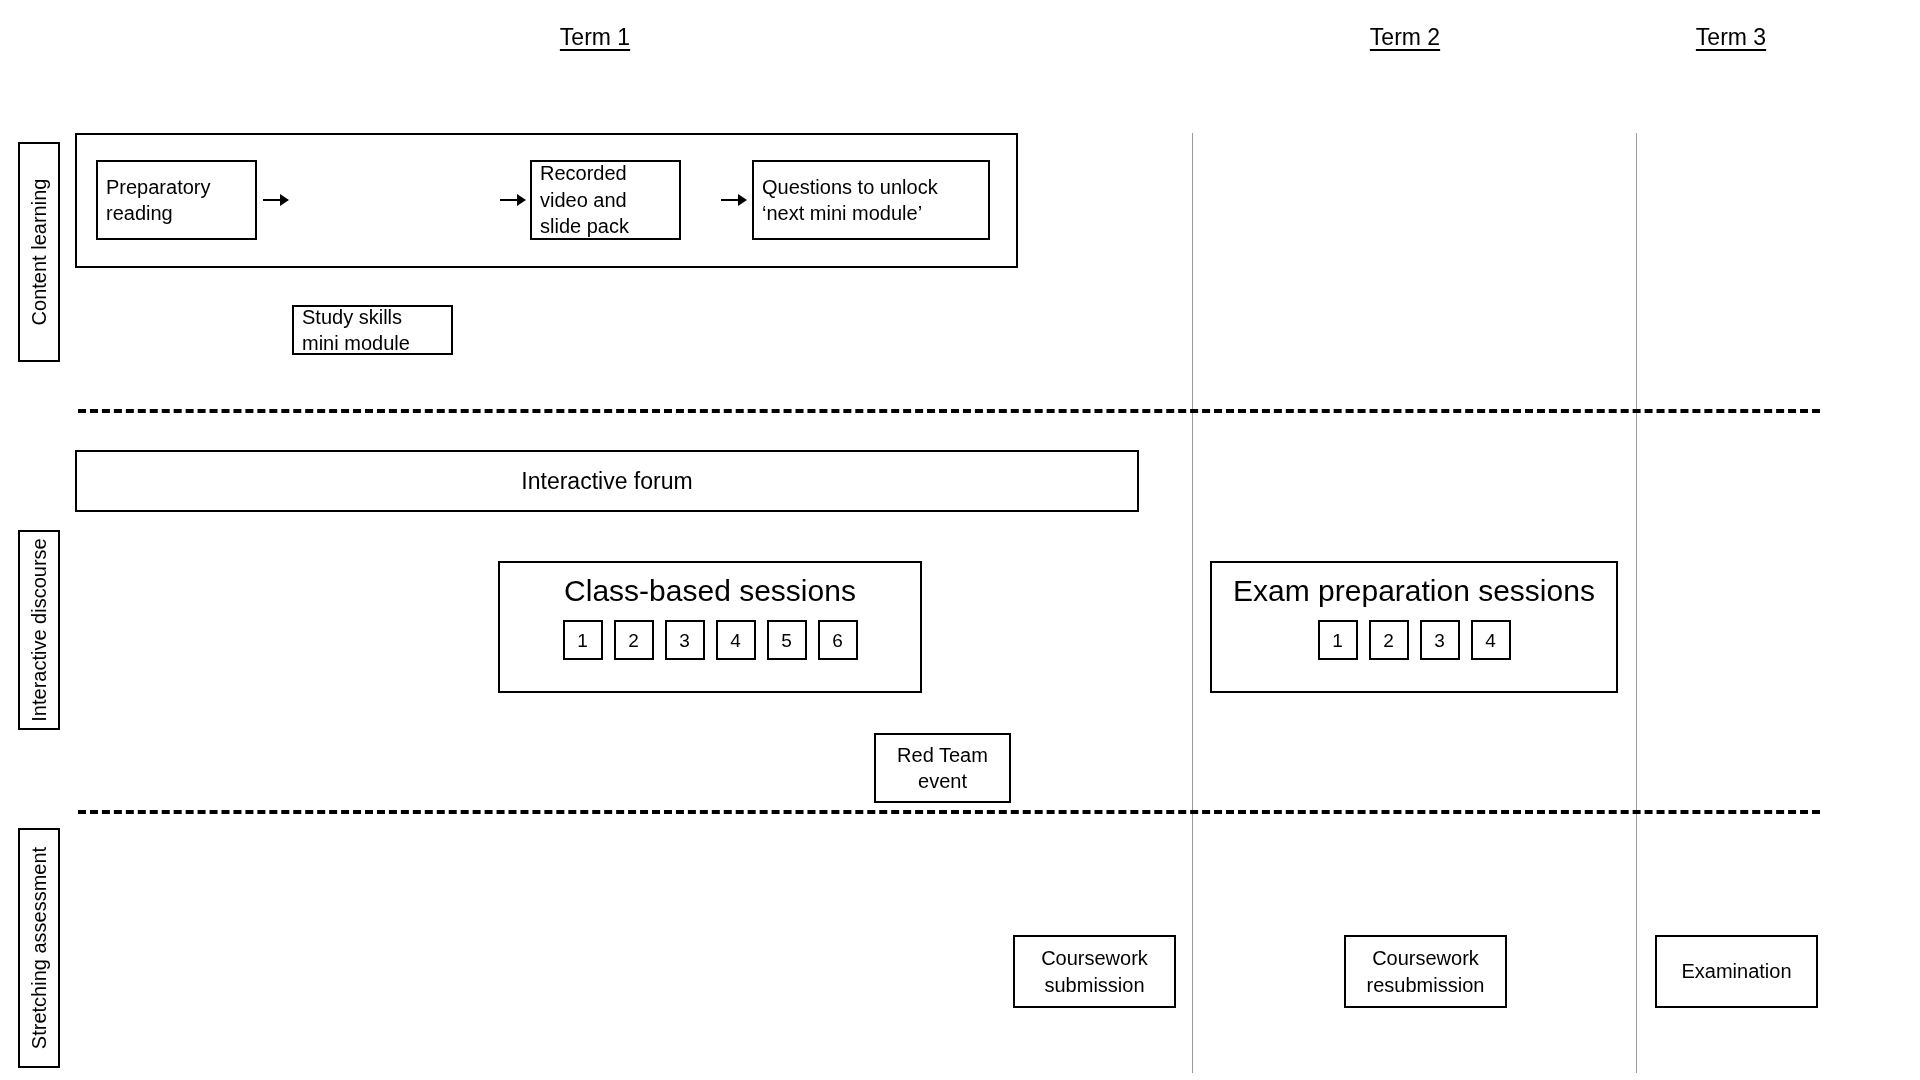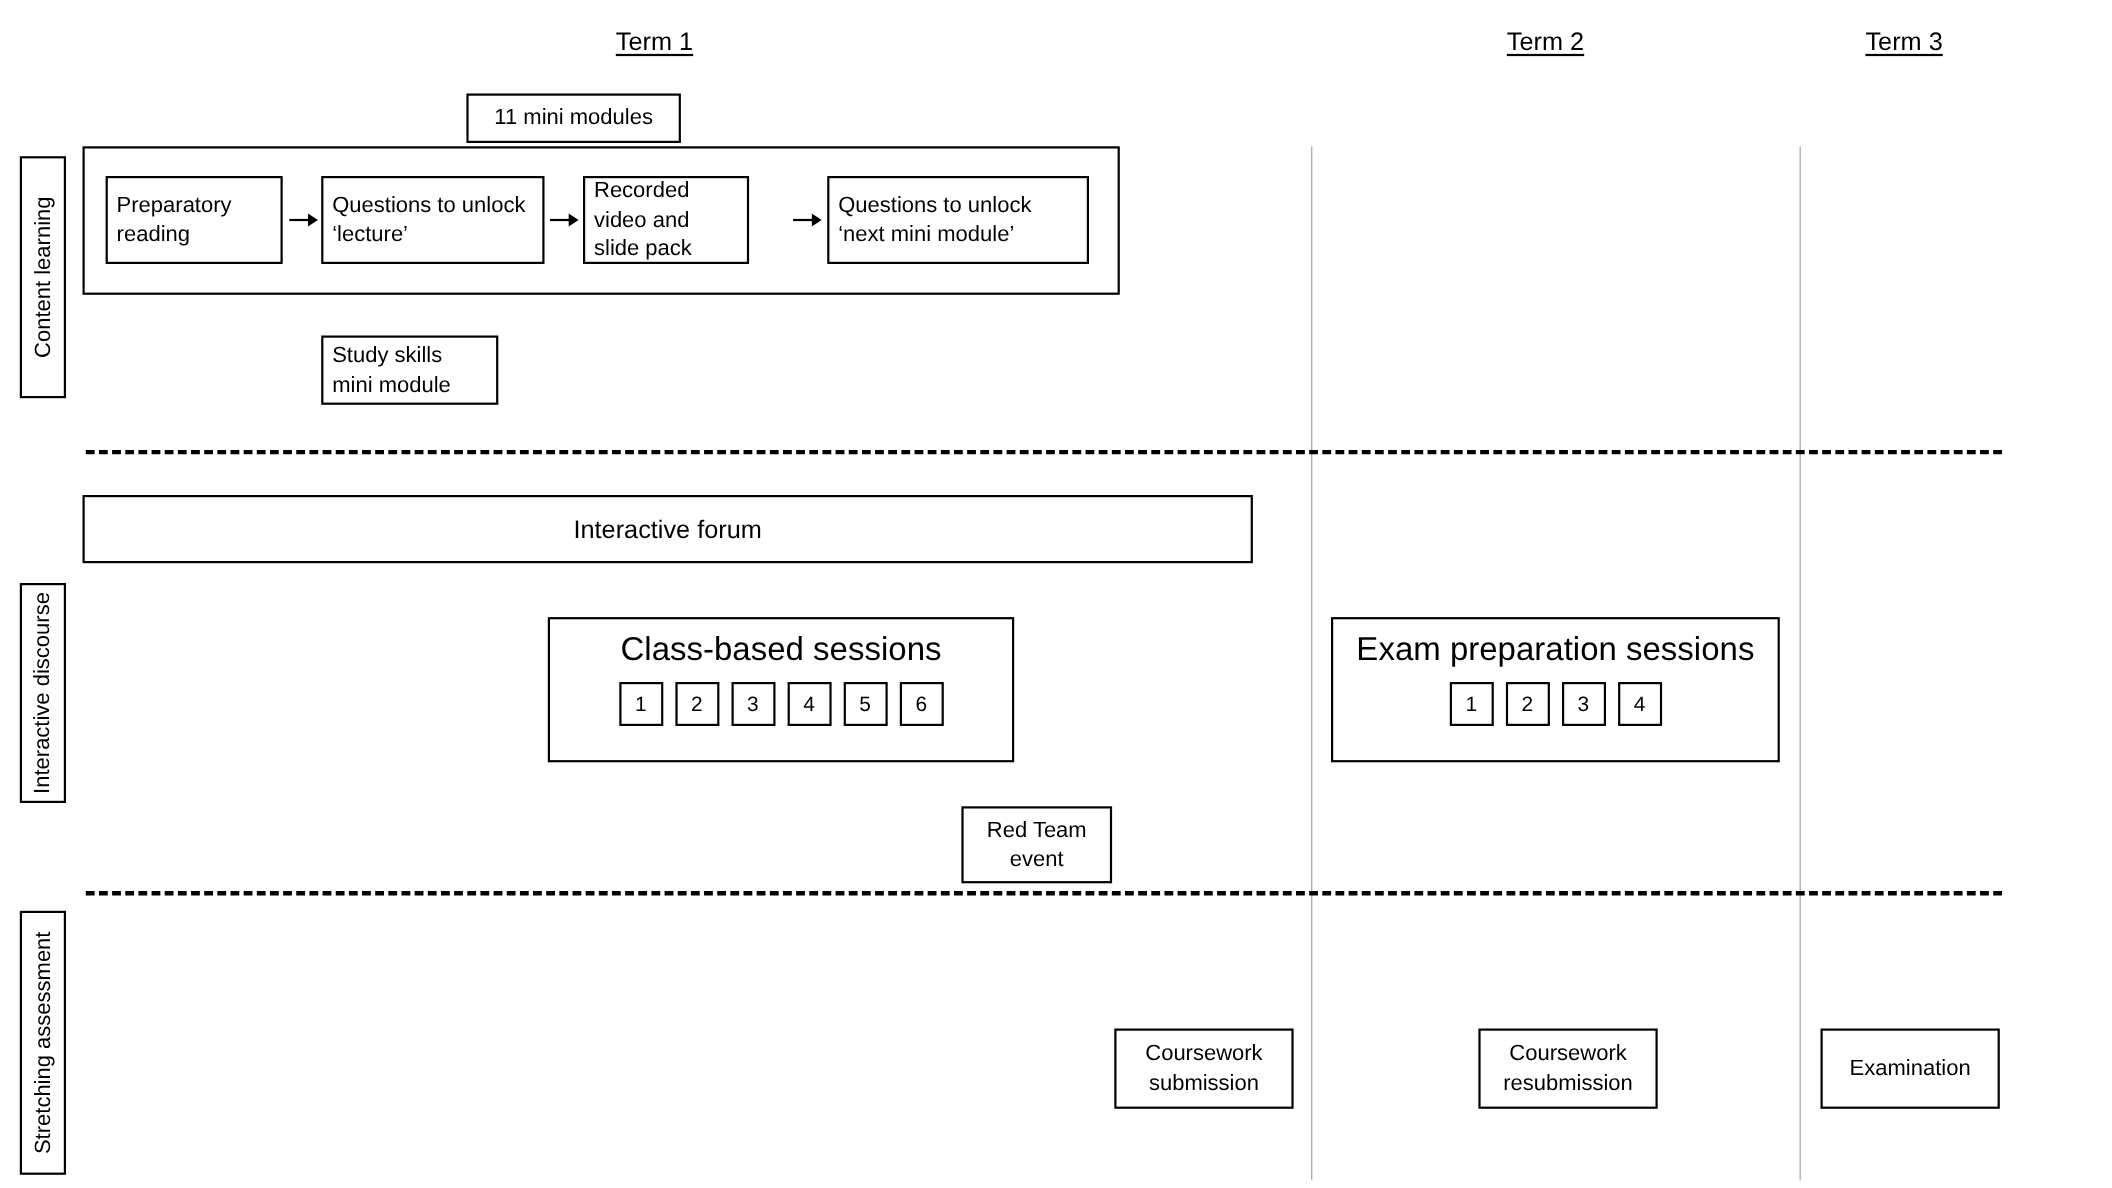--- a/index.html
+++ b/index.html
@@ -167,58 +167,52 @@
   </div>
 
   <div class="abs band-label" style="left:18px; top:530px; width:42px; height:200px;">
     <span>Interactive discourse</span>
   </div>
 
   <div class="abs band-label" style="left:18px; top:828px; width:42px; height:240px;">
     <span>Stretching assessment</span>
   </div>
 
-  <div class="abs node" style="left:424px; top:85px; width:195px; height:45px;">
-    <span class="txt">11 mini modules</span>
-  </div>
 
   <div class="abs group-frame" style="left:75px; top:133px; width:943px; height:135px;"></div>
 
   <div class="abs node left-align" style="left:96px; top:160px; width:161px; height:80px;">
     <span class="txt">Preparatory reading</span>
   </div>
 
   <div class="abs arrow" style="left:263px; top:194px; width:26px; height:12px;">
     <span class="shaft"></span>
     <span class="head"></span>
   </div>
 
-  <div class="abs node left-align" style="left:292px; top:160px; width:203px; height:80px;">
-    <span class="txt">Questions to unlock ‘lecture’</span>
-  </div>
 
   <div class="abs arrow" style="left:500px; top:194px; width:26px; height:12px;">
     <span class="shaft"></span>
     <span class="head"></span>
   </div>
 
   <div class="abs node left-align" style="left:530px; top:160px; width:151px; height:80px;">
     <span class="txt">Recorded video and slide pack</span>
   </div>
 
   <div class="abs arrow" style="left:721px; top:194px; width:26px; height:12px;">
     <span class="shaft"></span>
     <span class="head"></span>
   </div>
 
   <div class="abs node left-align" style="left:752px; top:160px; width:238px; height:80px;">
     <span class="txt">Questions to unlock ‘next mini module’</span>
   </div>
 
-  <div class="abs node left-align" style="left:292px; top:305px; width:161px; height:63px;">
+  <div class="abs node left-align" style="left:292px; top:305px; width:161px; height:50px;">
     <span class="txt">Study skills mini module</span>
   </div>
 
   <div class="abs banner" style="left:75px; top:450px; width:1064px; height:62px;">
     <span>Interactive forum</span>
   </div>
 
   <div class="abs session-box" style="left:498px; top:561px; width:424px; height:132px;">
     <span class="session-title">Class-based sessions</span>
     <div class="chip-row">

